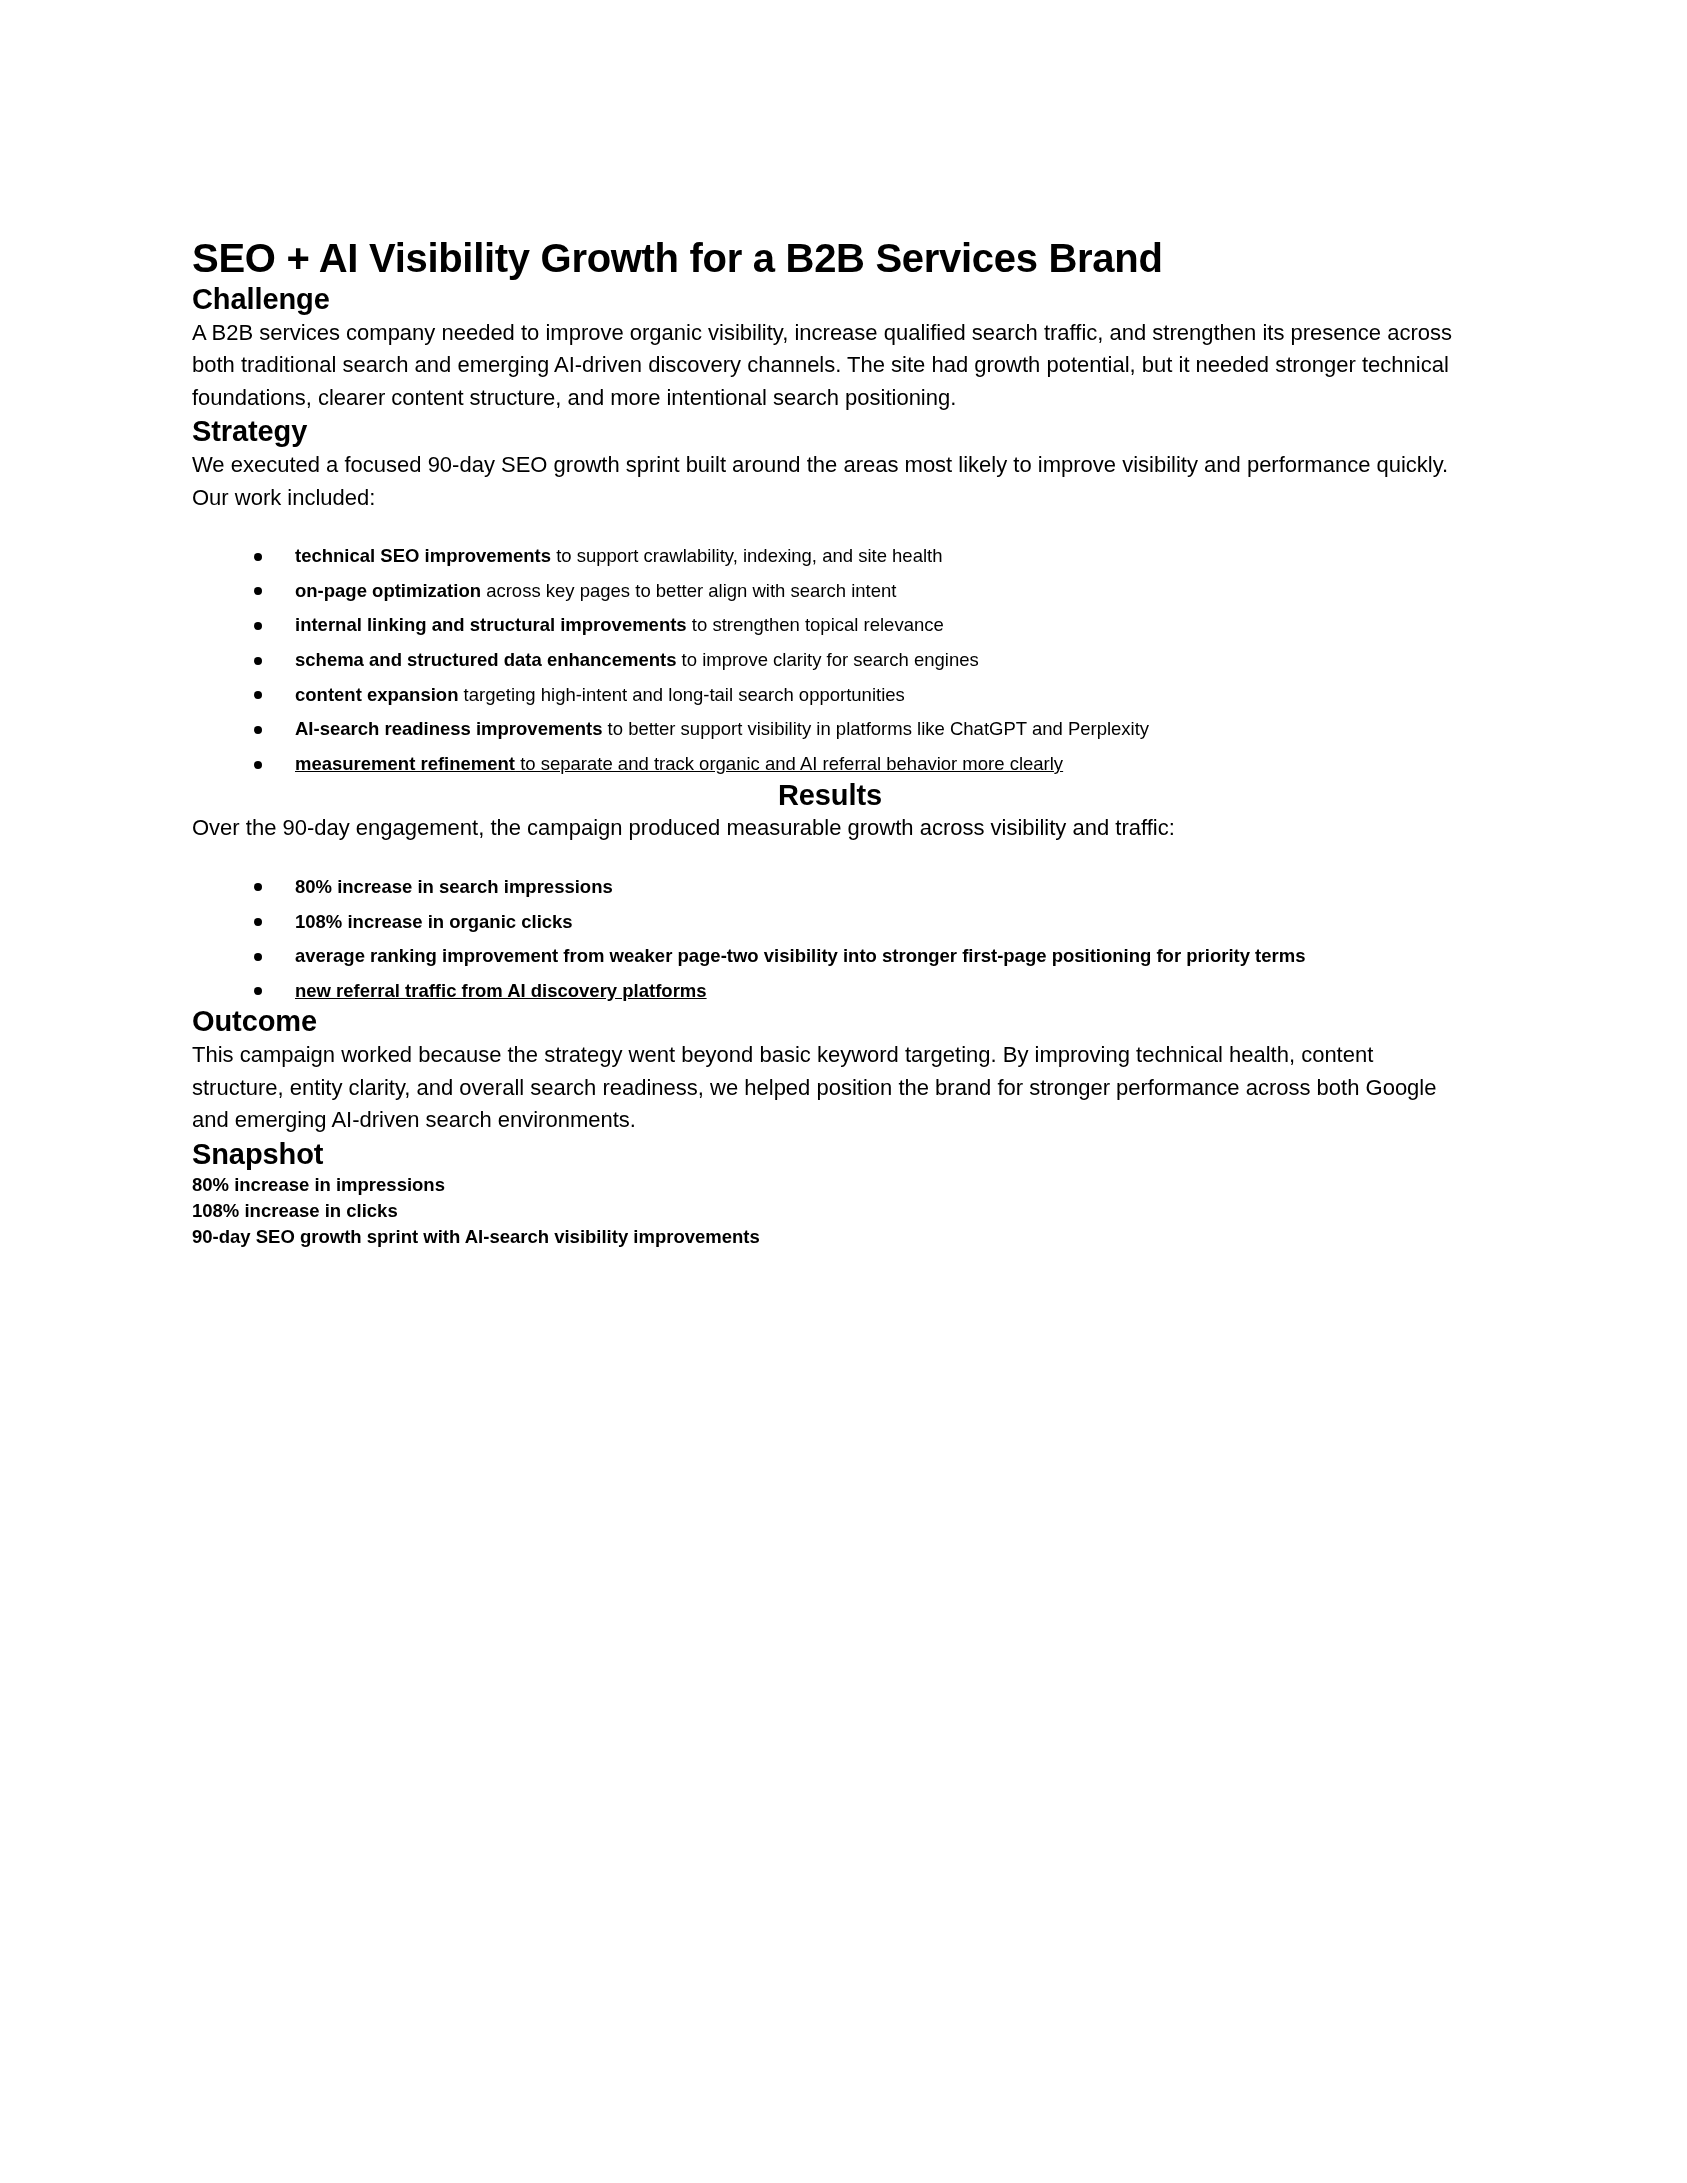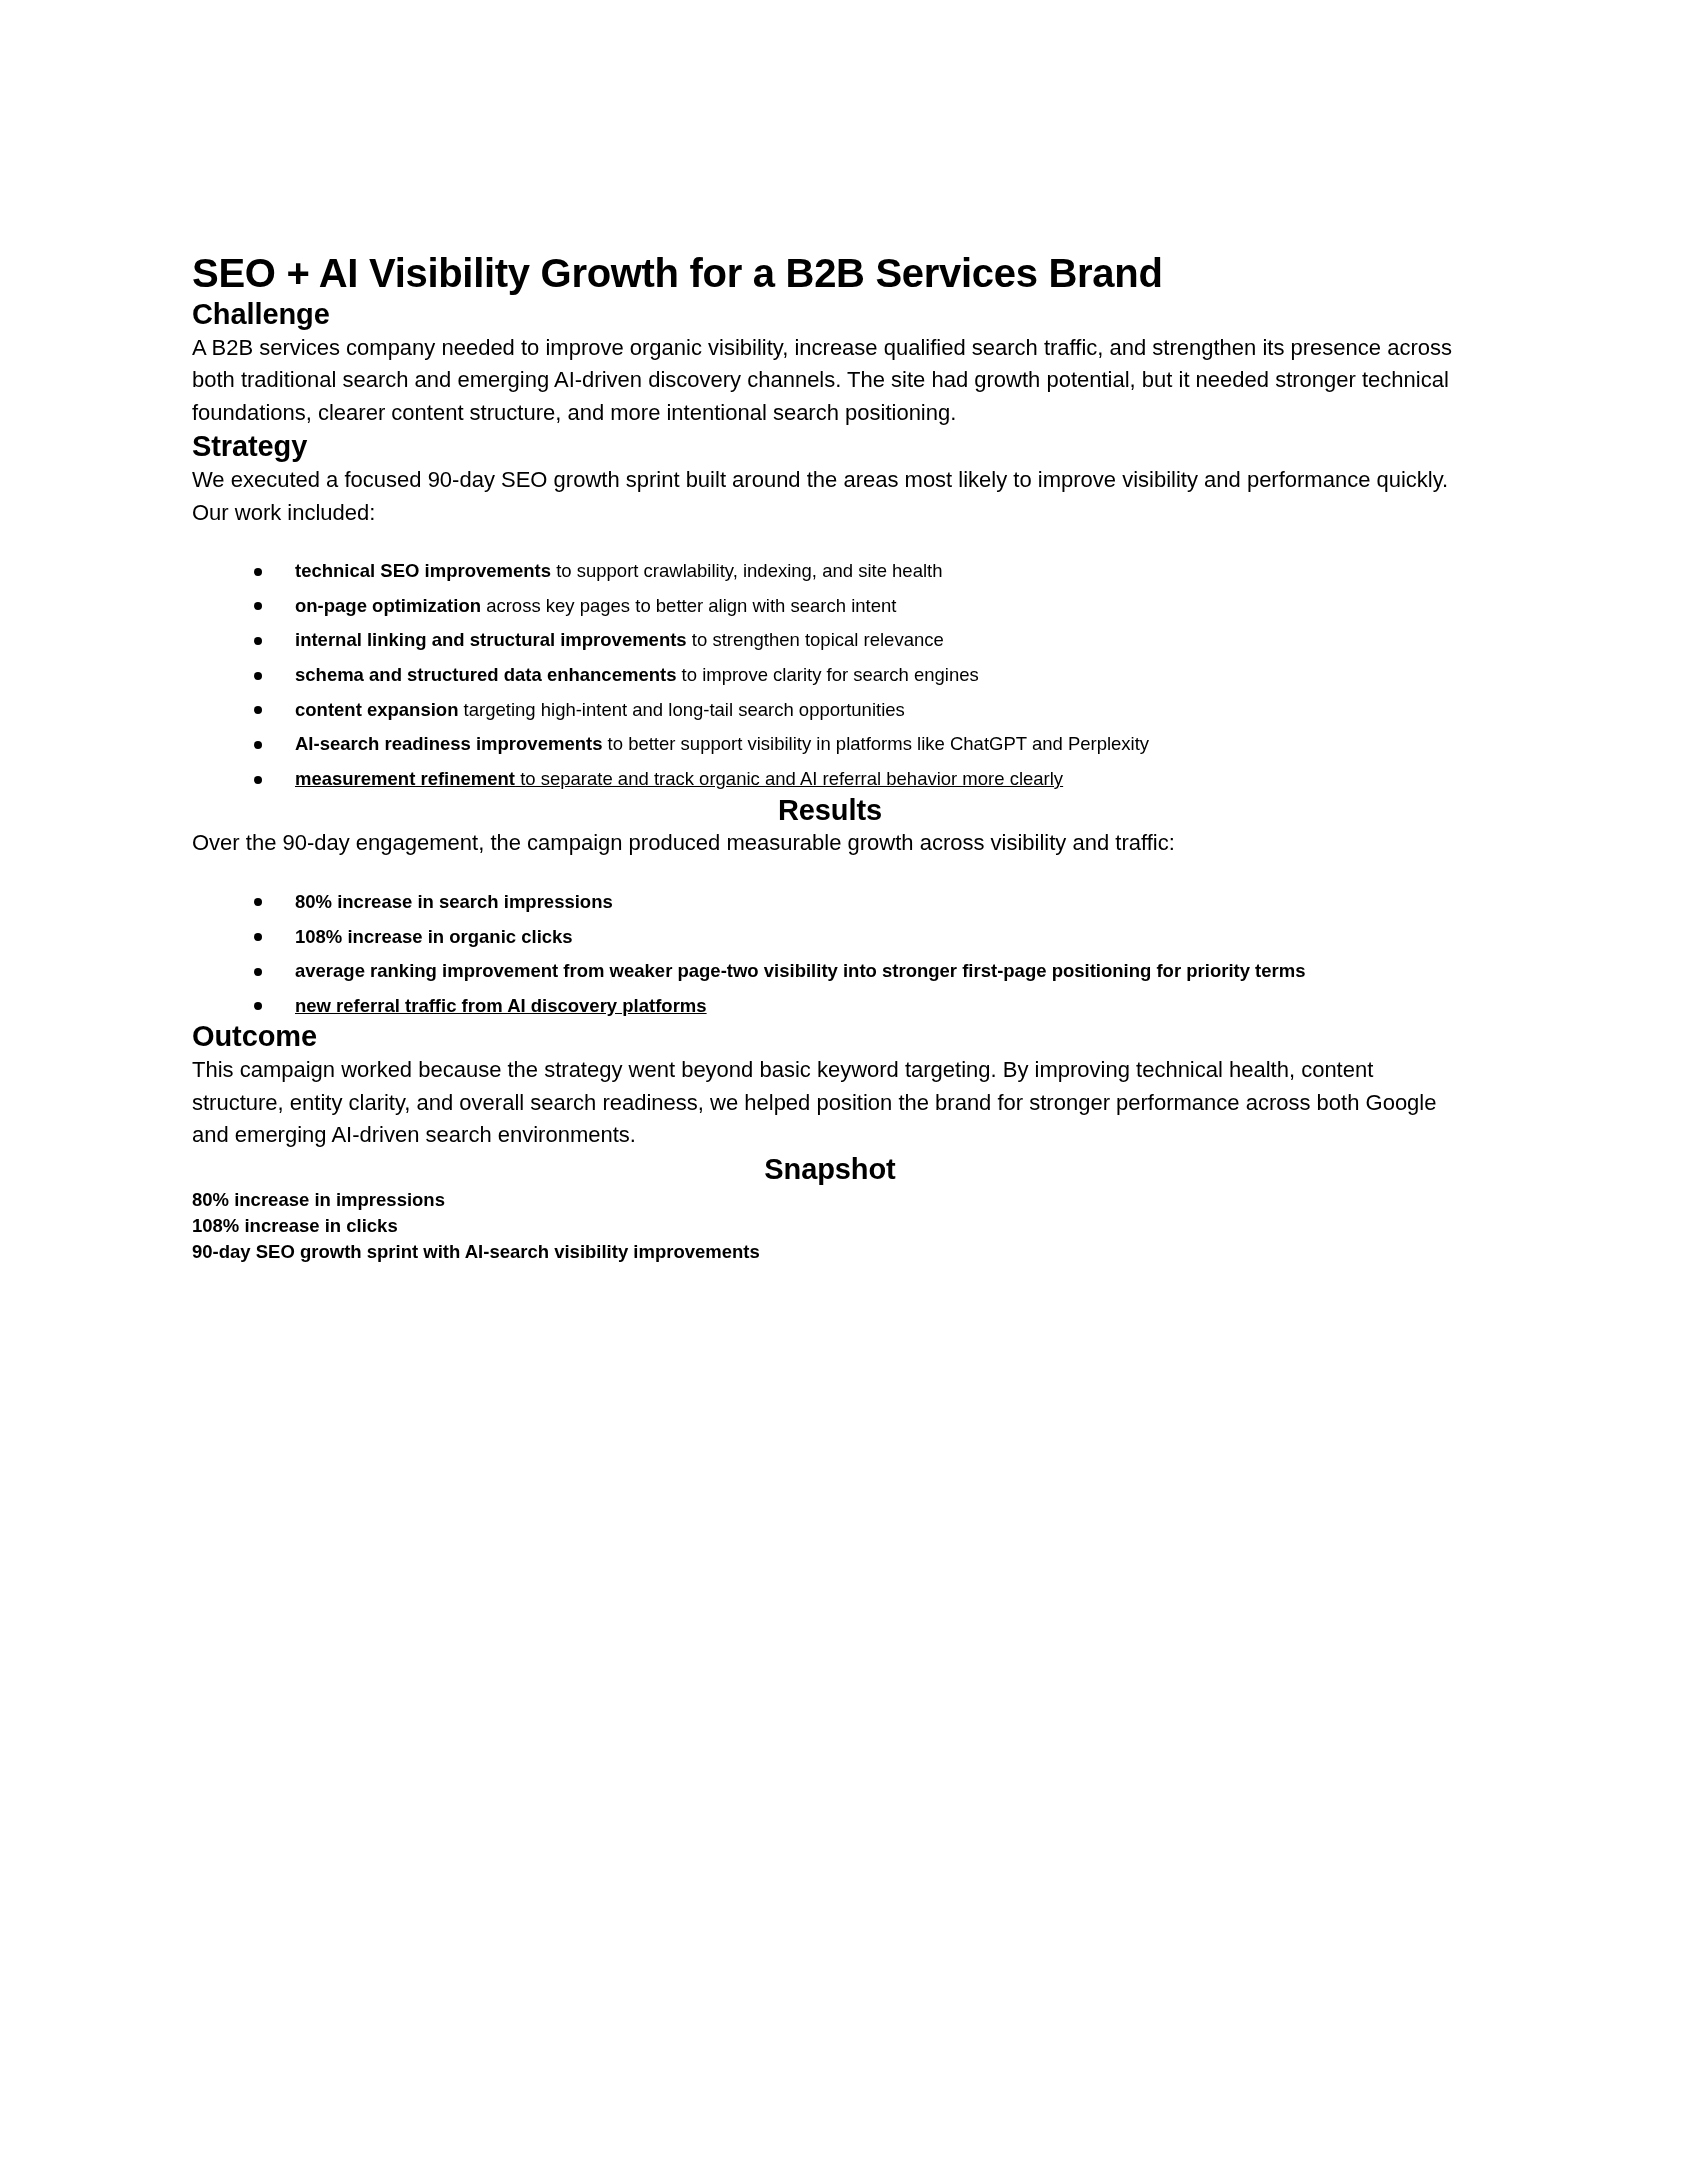--- a/index.html
+++ b/index.html
@@ -17,21 +17,21 @@
     position: relative;
     width: 1687px;
     height: 2183px;
     background: #ffffff;
     box-sizing: border-box;
     overflow: hidden;
   }
   .content {
     position: absolute;
     left: 192px;
-    top: 238px;
+    top: 223px;
     width: 1276px;
   }
 
   h1.doc-title {
     font-size: 40px;
     line-height: 1.17;
     font-weight: bold;
     letter-spacing: -0.3px;
     margin: 0 0 0 0;
     padding-top: 12px;
@@ -43,21 +43,21 @@
     line-height: 1.2;
     font-weight: bold;
     letter-spacing: -0.1px;
     margin: 0;
     color: #000;
   }
   .h2-challenge { margin-top: 48px; }
   .h2-strategy  { margin-top: 60px; }
   .h2-results   { margin-top: 64px; text-align: center; }
   .h2-outcome   { margin-top: 65px; }
-  .h2-snapshot  { margin-top: 65px; text-align: center; }
+  .h2-snapshot  { margin-top: 65px; }
 
   p.body-text {
     font-size: 22px;
     line-height: 1.48;
     font-weight: normal;
     margin: 0;
     color: #000;
   }
   .p-gap-lg { margin-top: 30px; }
   .p-gap-md { margin-top: 28px; }

